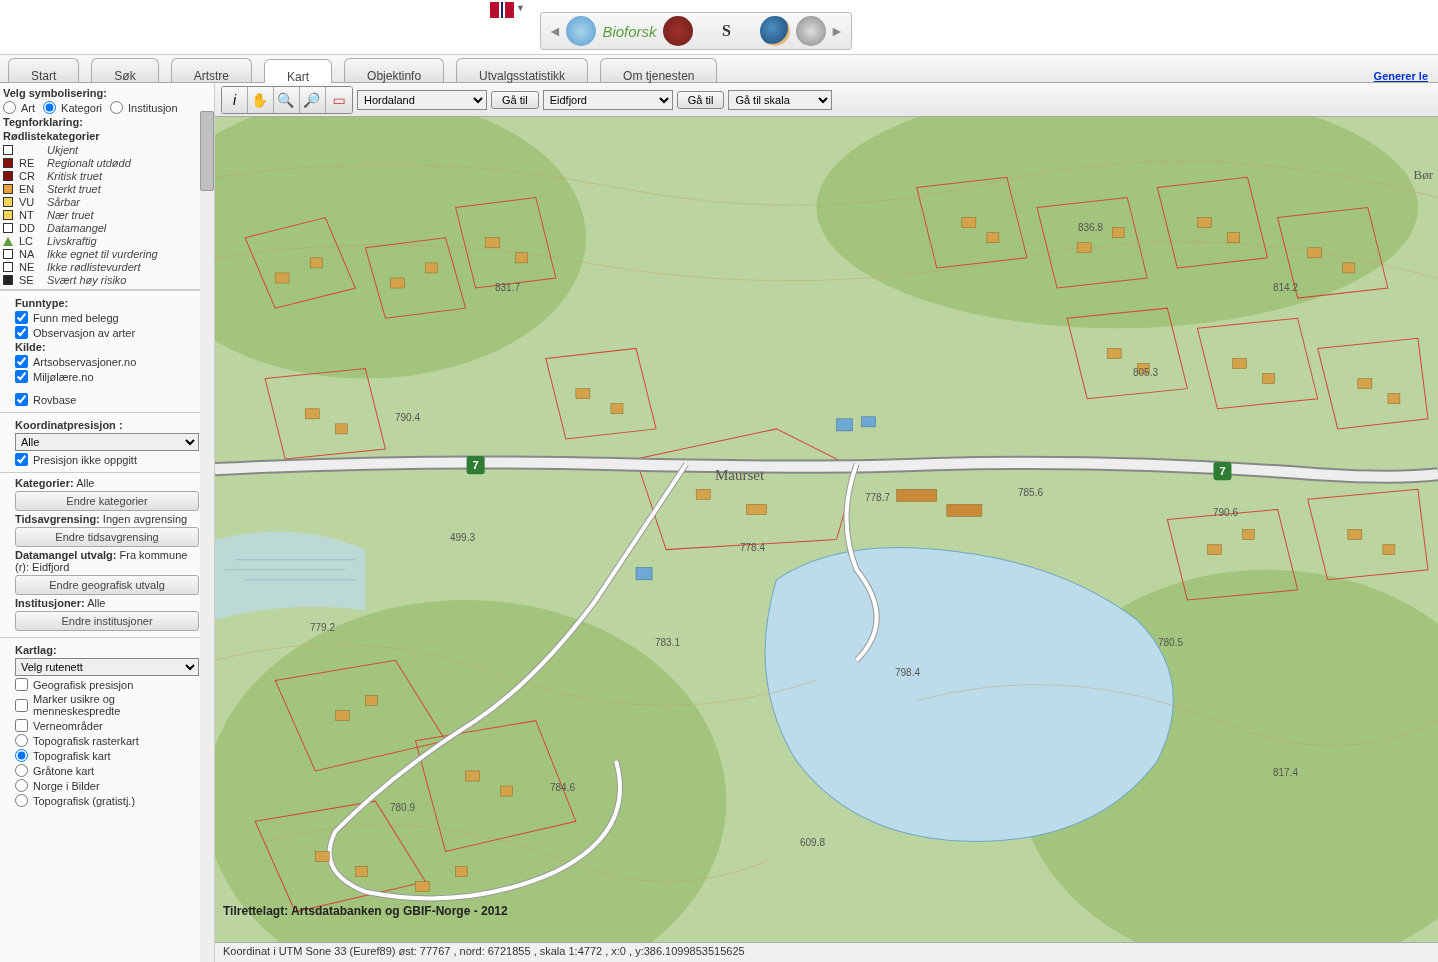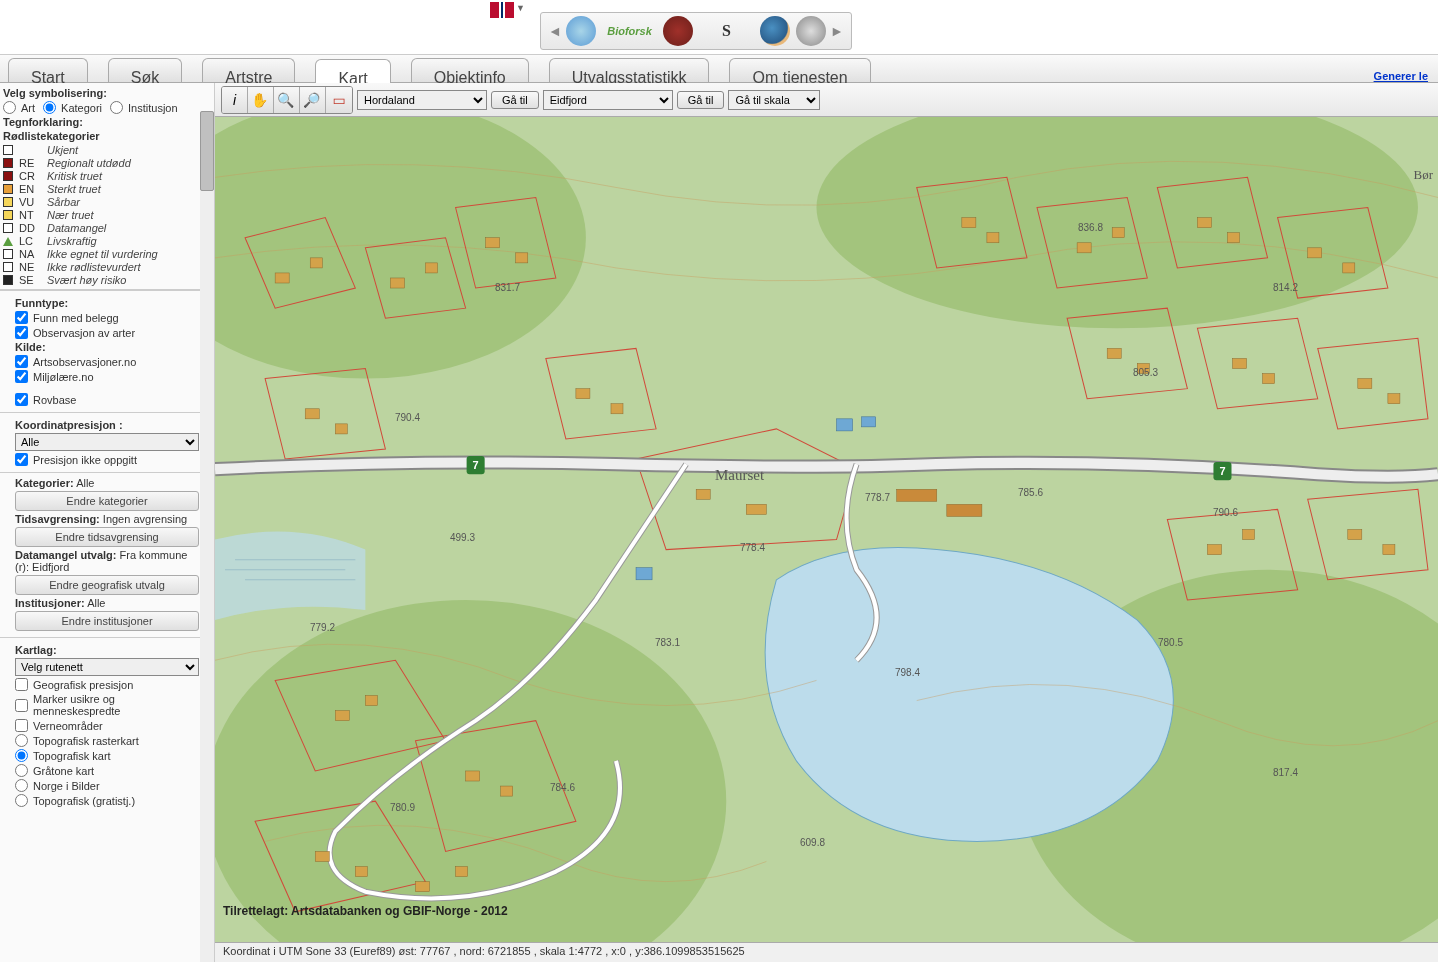--- a/index.html
+++ b/index.html
@@ -12,29 +12,29 @@
 .clock-icon { width: 30px; height: 30px; border: 2px solid #333; border-radius: 50%; position: relative; }
 .clock-icon::before { content:''; position:absolute; width:2px; height:10px; background:#333; left:50%; top:3px; transform-origin:bottom; transform:translateX(-50%); }
 .clock-icon::after { content:''; position:absolute; width:2px; height:7px; background:#333; left:50%; top:6px; transform-origin:bottom; transform:translateX(-50%) rotate(60deg); }
 .app-title { font-size: 28px; color: #e67e22; font-weight: normal; }
 .flag { width:24px; height:16px; position:absolute; left:490px; top:2px; background:linear-gradient(to right,#ba0c2f 38%,#fff 38%,#fff 44%,#002868 44%,#002868 56%,#fff 56%,#fff 62%,#ba0c2f 62%);}
 .flag-arrow{position:absolute;left:516px;top:3px;font-size:9px;color:#666;}
 .partner-bar { position: absolute; left: 540px; top: 12px; display: flex; align-items: center; background: linear-gradient(#f8f8f8,#e8e8e8); border: 1px solid #bbb; border-radius: 3px; height: 38px; padding: 0 6px; }
 .partner-arrow { width: 16px; display:flex;align-items:center;justify-content:center; color:#888; cursor:pointer; font-size:14px; }
 .partner-logo { width: 55px; height: 30px; margin: 0 3px; display:flex;align-items:center;justify-content:center; font-size:8px; }
 .partner-logo.circle-blue{background:radial-gradient(circle,#a8d5e8,#5b9bd5);border-radius:50%;width:30px;}
-.partner-logo.bioforsk{color:#5a9e3f;font-style:italic;font-weight:bold;font-size:11px;}
+.partner-logo.bioforsk{color:#5a9e3f;font-style:italic;font-weight:normal;font-size:15px;}
 .partner-logo.seal{background:radial-gradient(circle,#a0302a,#6b1f1a);border-radius:50%;width:30px;}
 .partner-logo.us{color:#333;font-size:16px;font-weight:bold;font-family:serif;}
 .partner-logo.globe1{background:radial-gradient(circle at 40% 40%,#4a90c2,#2c5f8d 60%,#e8b87a 65%);border-radius:50%;width:30px;}
 .partner-logo.globe2{background:radial-gradient(circle,#ddd,#888);border-radius:50%;width:30px;}
 .generate-link { position: absolute; right: 10px; top: 70px; color: #0033cc; font-weight: bold; cursor: pointer; text-decoration:underline;}
 
 .tabs { display: flex; height: 28px; background: linear-gradient(#fafafa,#e8e8e8); border-bottom: 1px solid #aaa; padding-left: 8px; padding-top:3px;}
-.tab { padding: 10px 22px; border: 1px solid #aaa; border-bottom: none; border-radius: 6px 6px 0 0; background: linear-gradient(#f8f8f8,#e0e0e0); margin-right: 20px; cursor: pointer; color: #444; font-size:16px;}
+.tab { padding: 10px 22px; border: 1px solid #aaa; border-bottom: none; border-radius: 6px 6px 0 0; background: linear-gradient(#f8f8f8,#e0e0e0); margin-right: 12px; cursor: pointer; color: #444; font-size:12px;}
 .tab.active { background: #fff; font-weight: normal; position:relative; top:1px;}
 
 .content { flex: 1; display: flex; overflow: hidden; }
 
 .sidebar { width: 215px; background: #fafafa; border-right: 1px solid #ccc; overflow-y: auto; font-size: 11px; position:relative;}
 .sidebar-scroll{position:absolute;right:0;top:28px;width:14px;bottom:0;background:#eee;}
 .sidebar-scroll-thumb{position:absolute;top:0;width:14px;height:80px;background:#c0c0c0;border:1px solid #999;border-radius:2px;}
 .side-section { padding: 2px 3px; border-bottom: 1px solid #ccc; }
 .side-label { font-weight: bold; margin: 2px 0; }
 .radio-row { display: flex; gap: 8px; margin: 2px 0; }
@@ -255,21 +255,21 @@
             </button>
           <button class="tool-btn">✋</button>
           <button class="tool-btn">🔍</button>
           <button class="tool-btn">🔎</button>
           <button class="tool-btn" style="color:#c0392b">▭</button>
         </div>
         <select class="tool-sel"><option>Hordaland</option></select>
         <button class="tool-gobtn">Gå til</button>
         <select class="tool-sel"><option>Eidfjord</option></select>
         <button class="tool-gobtn">Gå til</button>
-        <select class="tool-sel" style="width:92px"><option>Gå til skala</option></select>
+        <select class="tool-sel" style="width:104px"><option>Gå til skala</option></select>
       </div>
 
       <div class="map-canvas">
         <svg class="map-svg" viewBox="0 0 1220 820" preserveAspectRatio="none">
 
           <rect width="1220" height="820" fill="#bcd4a0"></rect>
 
           <ellipse cx="150" cy="120" rx="220" ry="140" fill="#a3c47d"></ellipse>
           <ellipse cx="900" cy="90" rx="300" ry="120" fill="#a3c47d"></ellipse>
           <ellipse cx="1050" cy="650" rx="250" ry="200" fill="#a3c47d"></ellipse>

